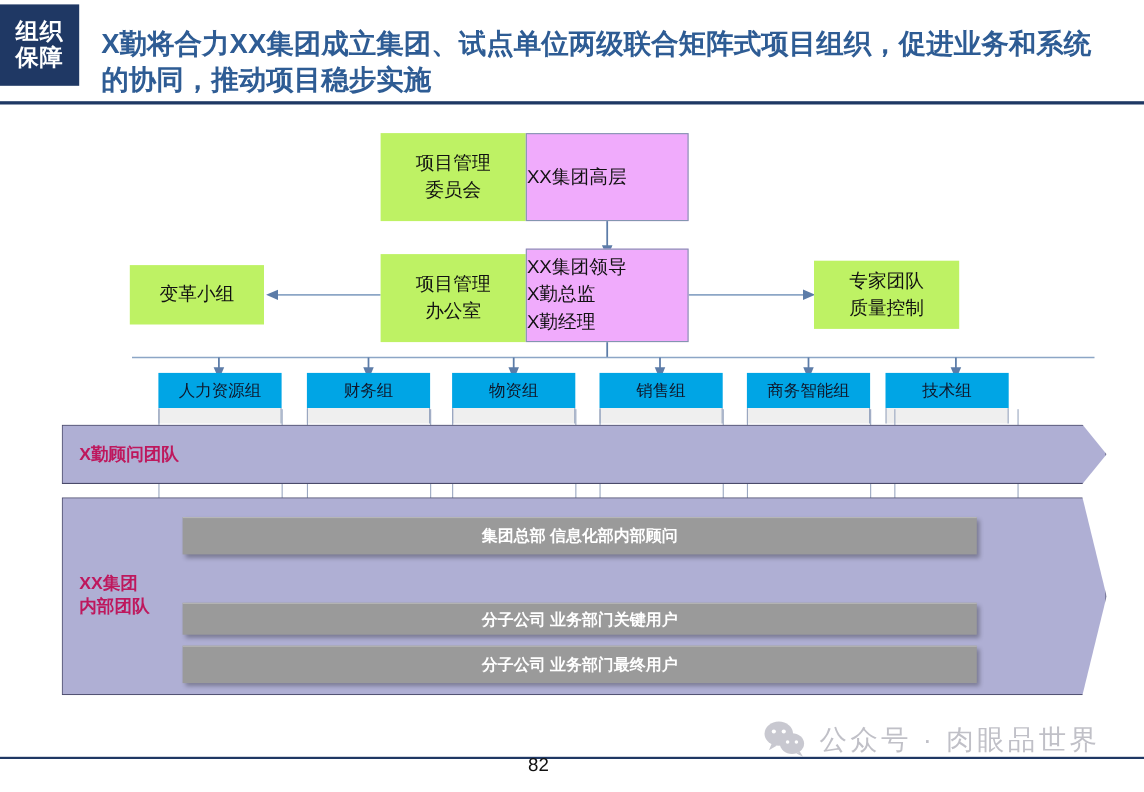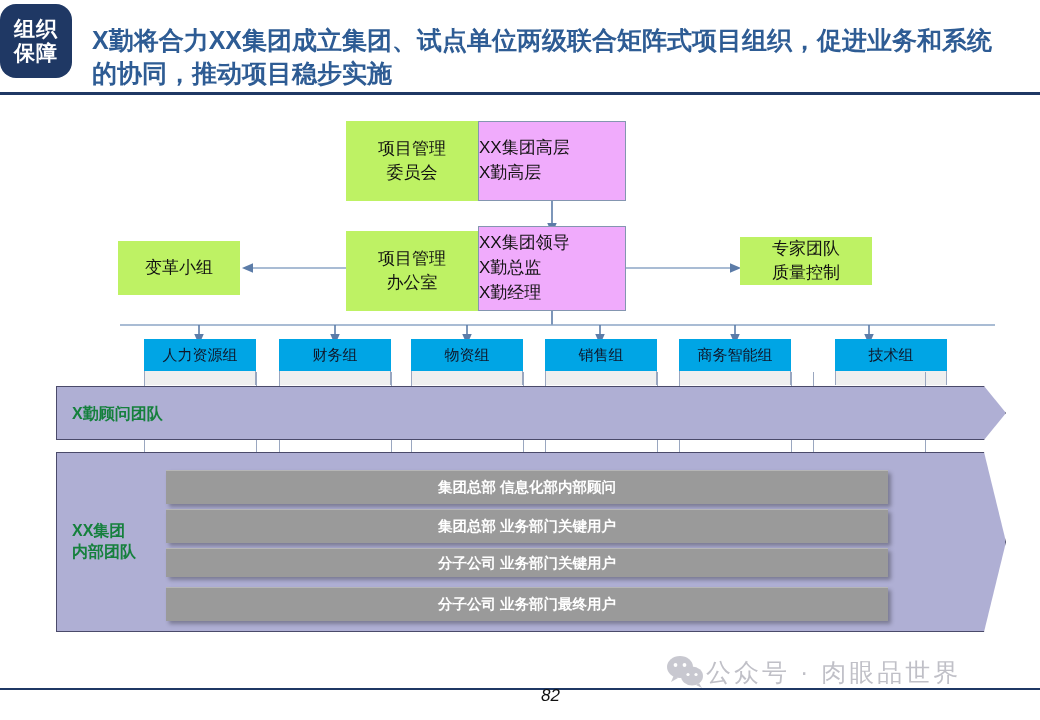--- a/index.html
+++ b/index.html
@@ -10,21 +10,21 @@
     overflow:hidden;
     position:relative;
   }
   #stage{position:absolute;left:0;top:0;width:1040px;height:720px;}
 
   
   .hdr-tag{
     position:absolute;left:0;top:4px;width:72px;height:74px;
     background:#1F3864;color:#ffffff;
     display:flex;flex-direction:column;align-items:center;justify-content:center;
-    font-size:21px;font-weight:bold;line-height:1.16;letter-spacing:1px;border-radius:16px;
+    font-size:21px;font-weight:bold;line-height:1.16;letter-spacing:1px;
   }
   .hdr-title{
     position:absolute;left:92px;top:24px;width:920px;
     color:#2E5C94;font-size:25px;font-weight:bold;line-height:1.32;
     letter-spacing:0px;
   }
   .hdr-rule{
     position:absolute;left:0;top:92px;width:1040px;height:3px;background:#1F3864;
   }
 
@@ -60,41 +60,41 @@
   .banner{
     position:absolute;box-sizing:border-box;
     background:#AFAFD4;
     border:1px solid #4A4A6A;
     filter:drop-shadow(3px 3px 3px rgba(0,0,0,0.32));
   }
   .banner-clip{
     clip-path:polygon(0 0, calc(100% - 22px) 0, 100% 50%, calc(100% - 22px) 100%, 0 100%);
   }
   .banner-label{
-    position:absolute;color:#15803d;font-size:16px;font-weight:bold;line-height:1.3;
+    position:absolute;color:#be185d;font-size:16px;font-weight:bold;line-height:1.3;
   }
 
   
   .grow{
     position:absolute;box-sizing:border-box;
     background:#9A9A9A;
     border-top:1px solid #B6B6B6;
     color:#ffffff;font-size:14.5px;font-weight:bold;
     display:flex;align-items:center;justify-content:center;
     box-shadow:3px 3px 4px rgba(0,0,0,0.30);
   }
 
   
   .foot-rule{position:absolute;left:0;top:688px;width:1040px;height:2px;background:#1F3864;}
   .page-no{
-    position:absolute;left:480px;top:686px;width:80px;text-align:right;
-    color:#111111;font-size:17px;font-style:italic;
+    position:absolute;left:480px;top:686px;width:80px;text-align:left;
+    color:#111111;font-size:17px;
   }
   .wm{
-    position:absolute;left:666px;top:655px;display:flex;align-items:center;
+    position:absolute;left:694px;top:655px;display:flex;align-items:center;gap:11px;
     opacity:.62;
     justify-content:space-between;
   }
   .wm-text{color:#9A9AA6;font-size:25px;letter-spacing:3px;font-weight:500;}
 </style>
 </head>
 <body>
 
 <div id="stage">
 
@@ -128,37 +128,36 @@
     <line x1="735" y1="325" x2="735" y2="339" stroke="#5C7CA8" stroke-width="1.6" marker-end="url(#ad)"></line>
     <line x1="869" y1="325" x2="869" y2="339" stroke="#5C7CA8" stroke-width="1.6" marker-end="url(#ad)"></line>
   </svg>
 
   <div class="node node-blue" style="left:346px;top:121px;width:132px;height:80px;">
     <span>项目管理</span>
     <span>委员会</span>
   </div>
   <div class="node node-white" style="left:478px;top:121px;width:148px;height:80px;">
     <span>XX集团高层</span>
-    <span>X勤高层</span>
   </div>
 
   <div class="node node-blue" style="left:346px;top:231px;width:132px;height:80px;">
     <span>项目管理</span>
     <span>办公室</span>
   </div>
   <div class="node node-white" style="left:478px;top:226px;width:148px;height:85px;">
     <span>XX集团领导</span>
     <span>X勤总监</span>
     <span>X勤经理</span>
   </div>
 
   <div class="node node-blue" style="left:118px;top:241px;width:122px;height:54px;">
     <span>变革小组</span>
   </div>
-  <div class="node node-blue" style="left:740px;top:237px;width:132px;height:48px;">
+  <div class="node node-blue" style="left:740px;top:237px;width:132px;height:62px;">
     <span>专家团队</span>
     <span>质量控制</span>
   </div>
 
   <div class="node" style="left:144px;top:339px;width:112px;">
     <div class="team">人力资源组</div>
     <div class="team-tab"></div>
   </div>
   <div class="node" style="left:279px;top:339px;width:112px;">
     <div class="team">财务组</div>
@@ -169,21 +168,21 @@
     <div class="team-tab"></div>
   </div>
   <div class="node" style="left:679px;top:339px;width:112px;">
     <div class="team">商务智能组</div>
     <div class="team-tab"></div>
   </div>
   <div class="node" style="left:545px;top:339px;width:112px;">
     <div class="team">销售组</div>
     <div class="team-tab"></div>
   </div>
-  <div class="node" style="left:835px;top:339px;width:112px;">
+  <div class="node" style="left:805px;top:339px;width:112px;">
     <div class="team">技术组</div>
     <div class="team-tab"></div>
   </div>
 
   <div class="lane" style="left:144px;"></div>
   <div class="lane" style="left:256px;"></div>
   <div class="lane" style="left:279px;"></div>
   <div class="lane" style="left:391px;"></div>
   <div class="lane" style="left:411px;"></div>
   <div class="lane" style="left:523px;"></div>
@@ -198,23 +197,20 @@
   <div class="banner-label" style="left:72px;top:404px;">X勤顾问团队</div>
 
   <div class="banner banner-clip" style="left:56px;top:452px;width:950px;height:180px;"></div>
   <div class="banner-label" style="left:72px;top:521px;">
     <div>XX集团</div>
     <div>内部团队</div>
   </div>
 
   <div class="grow" style="left:166px;top:470px;width:722px;height:34px;">
     <span>集团总部 信息化部内部顾问</span>
-  </div>
-  <div class="grow" style="left:166px;top:509px;width:722px;height:34px;">
-    <span>集团总部 业务部门关键用户</span>
   </div>
   <div class="grow" style="left:166px;top:548px;width:722px;height:29px;">
     <span>分子公司 业务部门关键用户</span>
   </div>
   <div class="grow" style="left:166px;top:587px;width:722px;height:34px;">
     <span>分子公司 业务部门最终用户</span>
   </div>
 
   <div class="foot-rule"></div>
   <div class="page-no">82</div>

